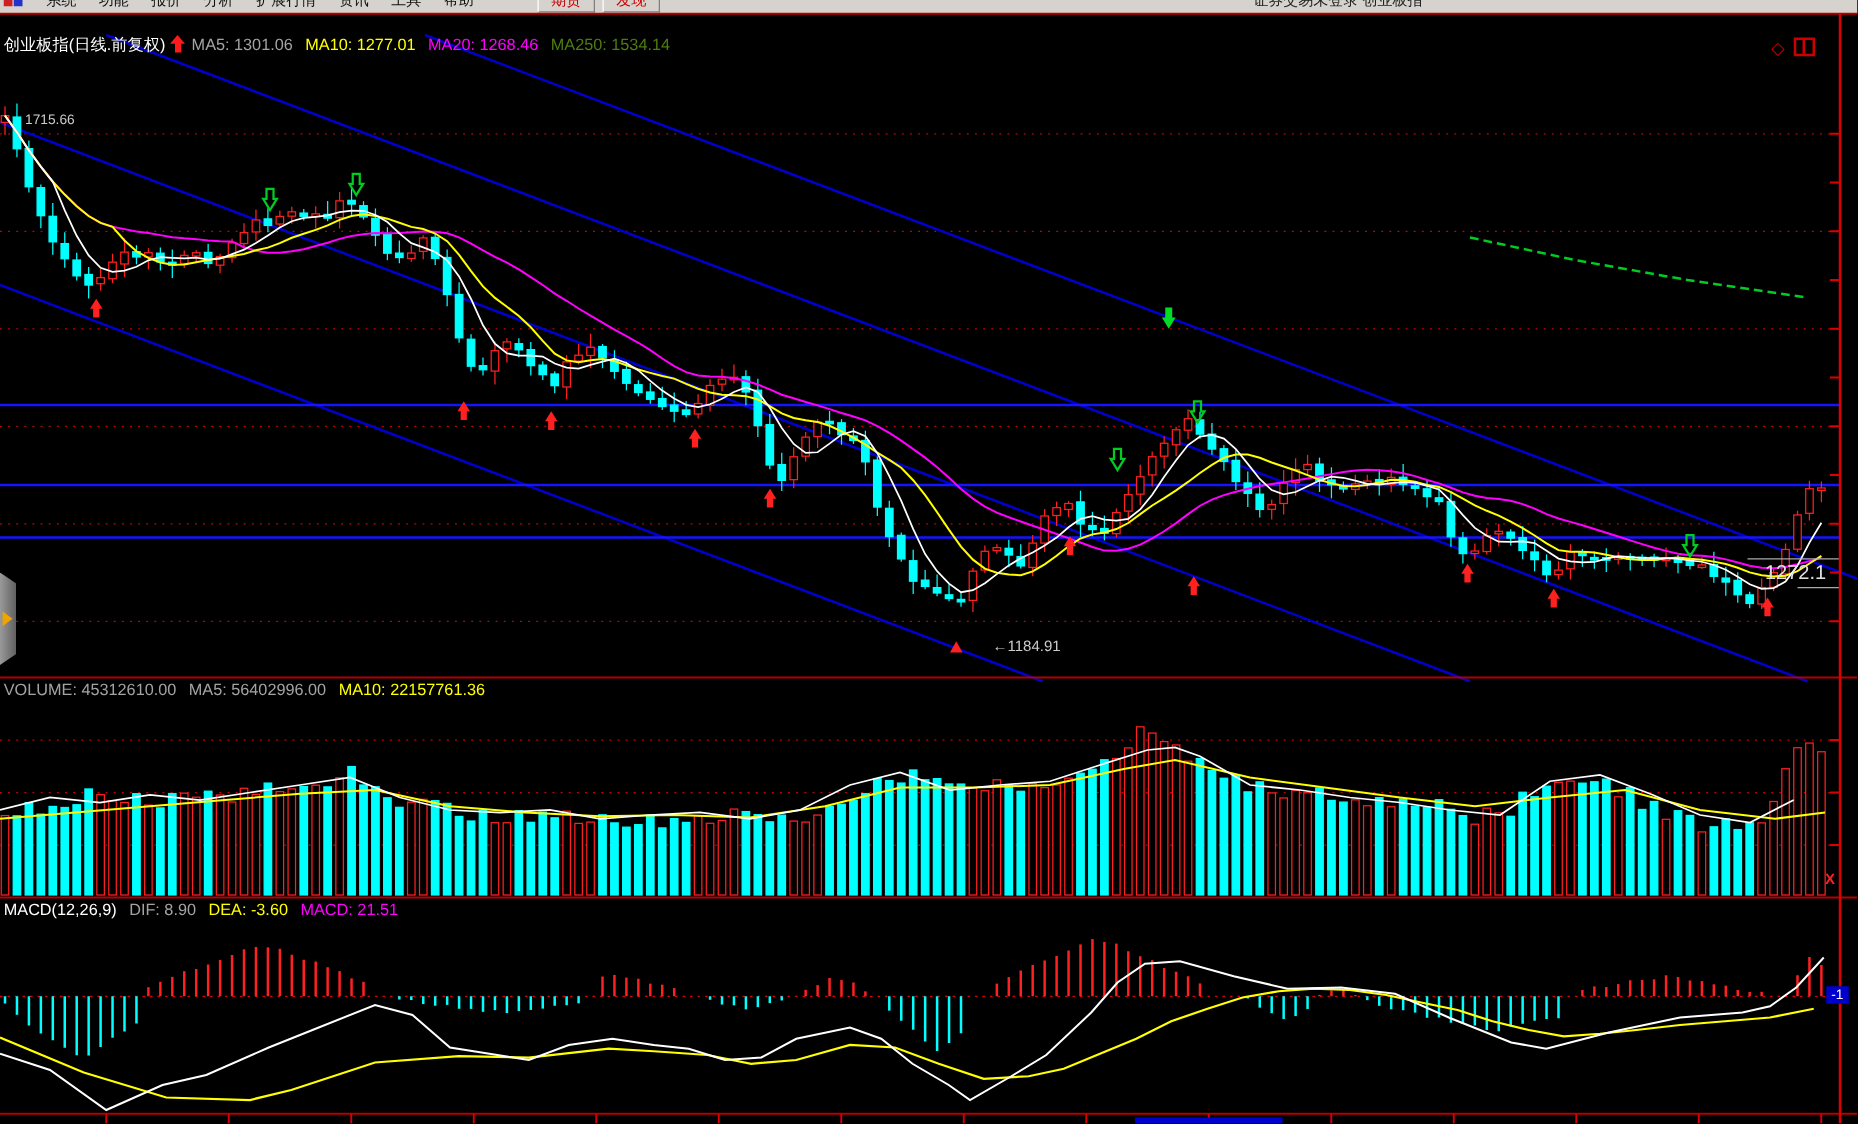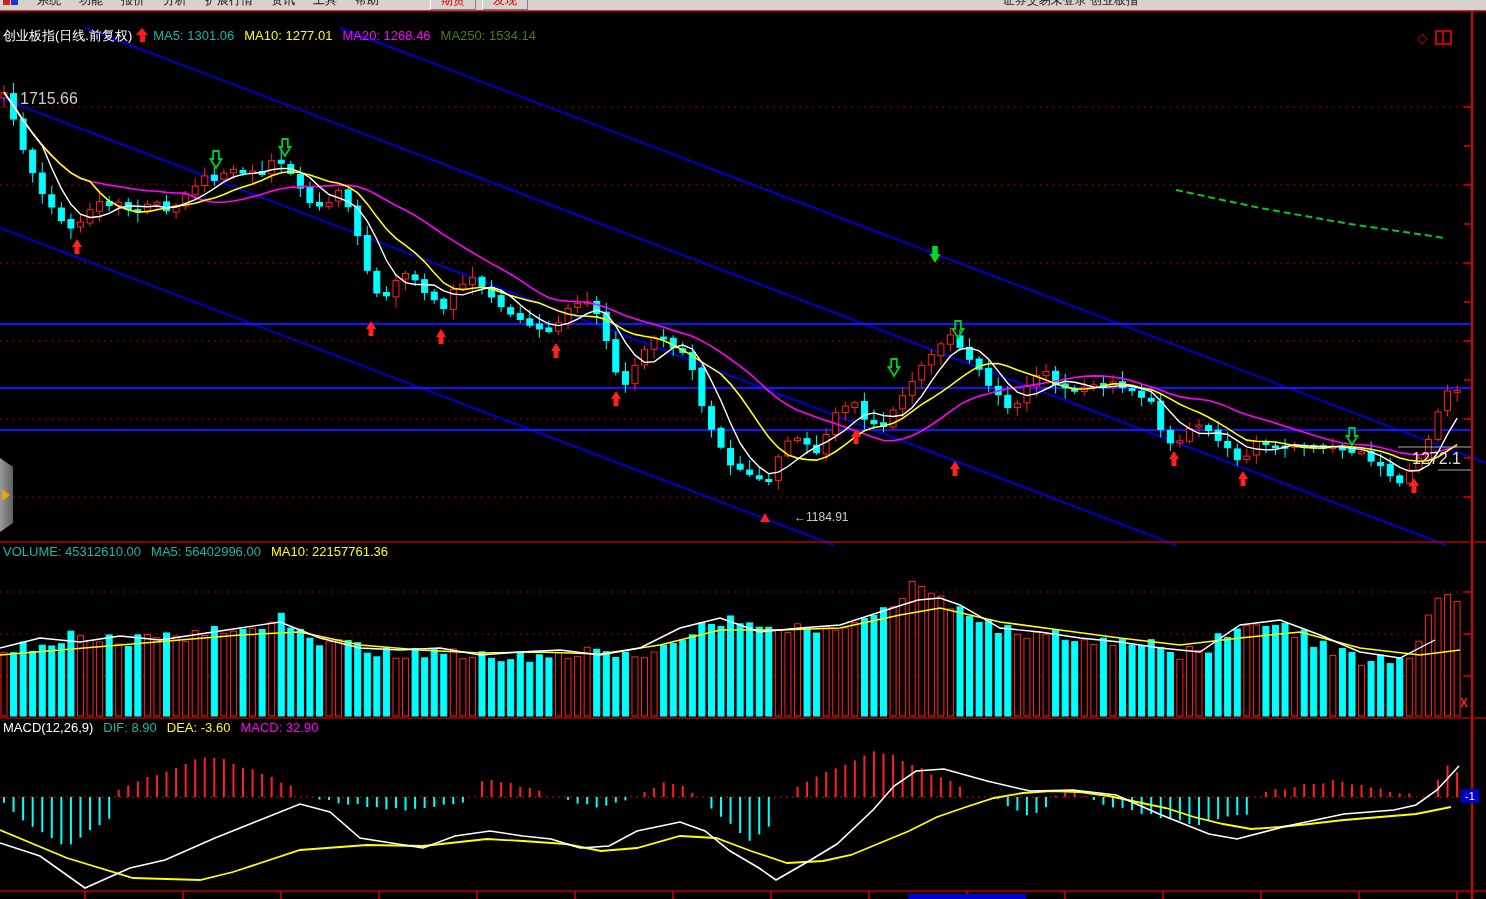--- a/index.html
+++ b/index.html
@@ -10,21 +10,21 @@
   .menurow{display:flex;align-items:center;height:22px;margin-top:-11px;font-size:12px;color:#111;}
   .logo{display:flex;gap:1px;margin:0 10px 0 3px;}
   .logo i{display:block;width:7px;height:9px;}
   .menu-item{padding:0 9px;white-space:nowrap;}
   .menu-hot{padding:0 10px;margin-left:6px;color:#cc0000;border:1px solid;border-color:#fff #808080 #808080 #fff;background:#d6d3ce;white-space:nowrap;}
   .menu-hot.first{margin-left:42px;}
   .menu-right{margin-left:auto;margin-right:348px;color:#222;white-space:nowrap;}
   
   .row{position:absolute;font-size:13px;white-space:nowrap;z-index:5;}
   .t-sym{color:#ffffff;}
-  .t-w{color:#14b8a6;} .t-y{color:#ffff00;} .t-m{color:#ff00ff;text-align:right;} .t-g{color:#4d7c0f;}
+  .t-w{color:#a3a3a3;} .t-y{color:#ffff00;} .t-m{color:#ff00ff;text-align:right;} .t-g{color:#4d7c0f;}
   .gap{display:inline-block;width:10px;}
   .uparrow{display:inline-block;position:relative;width:13px;height:14px;vertical-align:-2px;margin:0 4px;}
   .uparrow .tri{position:absolute;left:0;top:0;width:0;height:0;border-left:6.5px solid transparent;border-right:6.5px solid transparent;border-bottom:7px solid #ff1a1a;}
   .uparrow .stem{position:absolute;left:4px;top:6px;width:5px;height:8px;background:#ff1a1a;}
   .corner-icons{position:absolute;top:30px;left:1417px;z-index:6;display:flex;align-items:center;gap:7px;}
   .diamond{color:#cc0000;font-size:14px;line-height:12px;}
   .paneicon{width:13px;height:11px;border:2px solid #cc0000;position:relative;}
   .paneicon i{position:absolute;left:5px;top:0;width:2px;height:11px;background:#cc0000;display:block;}
   .lbl{position:absolute;z-index:6;white-space:nowrap;}
   .closebox{position:absolute;left:1460px;top:696px;color:#ff2020;font-weight:bold;font-size:12px;z-index:7;}
@@ -761,31 +761,31 @@
 
 <div class="row" style="left:3px;top:27px;">
   <span class="t-sym">创业板指(日线.前复权)</span><span class="uparrow"><span class="tri"></span><span class="stem"></span></span><span class="t-w">MA5: 1301.06</span><span class="gap"></span><span class="t-y">MA10: 1277.01</span><span class="gap"></span><span class="t-m">MA20: 1268.46</span><span class="gap"></span><span class="t-g">MA250: 1534.14</span>
 </div>
 
 <div class="row" style="left:3px;top:544px;">
   <span class="t-w">VOLUME: 45312610.00</span><span class="gap"></span><span class="t-w">MA5: 56402996.00</span><span class="gap"></span><span class="t-y">MA10: 22157761.36</span>
 </div>
 
 <div class="row" style="left:3px;top:720px;">
-  <span class="t-sym">MACD(12,26,9)</span><span class="gap"></span><span class="t-w">DIF: 8.90</span><span class="gap"></span><span class="t-y">DEA: -3.60</span><span class="gap"></span><span class="t-m">MACD: 32.90</span>
+  <span class="t-sym">MACD(12,26,9)</span><span class="gap"></span><span class="t-w">DIF: 8.90</span><span class="gap"></span><span class="t-y">DEA: -3.60</span><span class="gap"></span><span class="t-m">MACD: 21.51</span>
 </div>
 
 <div class="corner-icons">
   <span class="diamond">◇</span>
   <span class="paneicon">
       <i></i>
     </span>
 </div>
 
-<div class="lbl" style="left:20px;top:90px;color:#cccccc;font-size:16px;">1715.66</div>
+<div class="lbl" style="left:20px;top:90px;color:#cccccc;font-size:11px;">1715.66</div>
 <div class="lbl" style="left:774px;top:510px;color:#cccccc;font-size:12px;margin-left:20px;">←1184.91</div>
 <div class="lbl" style="left:1412px;top:450px;color:#e0e0e0;font-size:16px;">1272.1</div>
 
 <span class="closebox">X</span>
 <span class="badge">-1</span>
 
 <div class="handle">
     <span class="arr"></span>
   </div>
 

